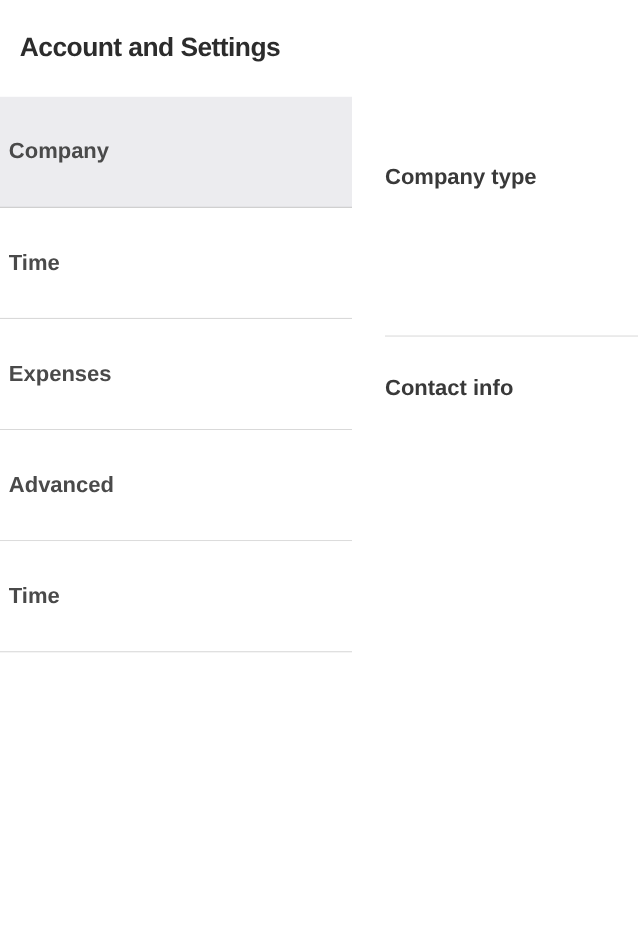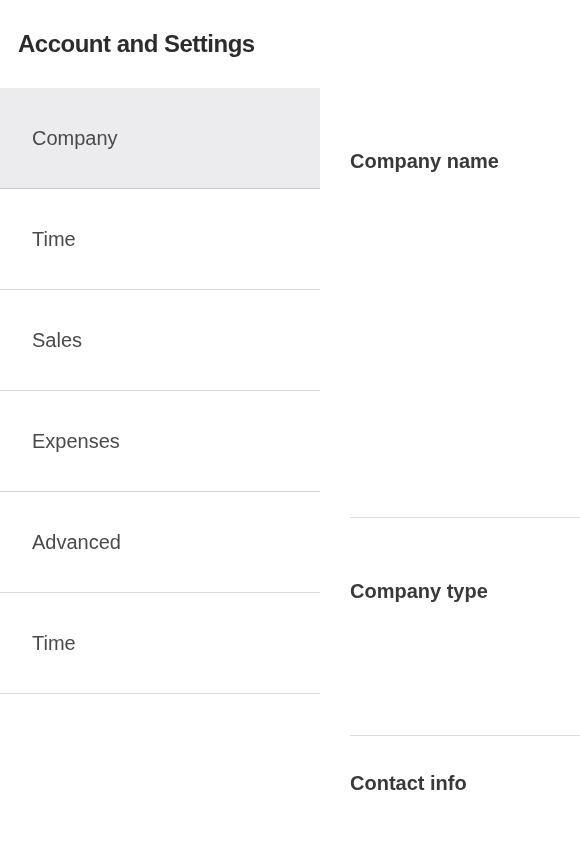--- a/index.html
+++ b/index.html
@@ -26,26 +26,27 @@
       height: calc(100% - 108px);
     }
     .sidebar {
       width: 320px;
       flex-shrink: 0;
     }
     .sidebar-item {
       height: 101px;
       display: flex;
       align-items: center;
-      padding-left: 32px;
+      padding-left: 8px;
       font-size: 20px;
       color: #4a4a4a;
       border-bottom: 1px solid #d9d9d9;
       cursor: pointer;
       background: #ffffff;
+      font-weight: bold;
     }
     .sidebar-item.active {
       background: #ececef;
       border-bottom: 1px solid #c7c7c7;
     }
     .content {
       flex: 1;
       padding-left: 30px;
       padding-right: 0;
     }
@@ -79,37 +80,31 @@
 
 <div class="layout">
   <nav class="sidebar">
     <div class="sidebar-item active">
       <span>Company</span>
     </div>
     <div class="sidebar-item">
       <span>Time</span>
     </div>
     <div class="sidebar-item">
-      <span>Sales</span>
-    </div>
-    <div class="sidebar-item">
       <span>Expenses</span>
     </div>
     <div class="sidebar-item">
       <span>Advanced</span>
     </div>
     <div class="sidebar-item">
       <span>Time</span>
     </div>
   </nav>
 
   <main class="content">
-    <section class="section section-1">
-      <h2 class="section-title">Company name</h2>
-    </section>
     <section class="section section-2">
       <h2 class="section-title">Company type</h2>
     </section>
     <section class="section-3">
       <h2 class="section-title">Contact info</h2>
     </section>
   </main>
 </div>
 
 </body></html>

